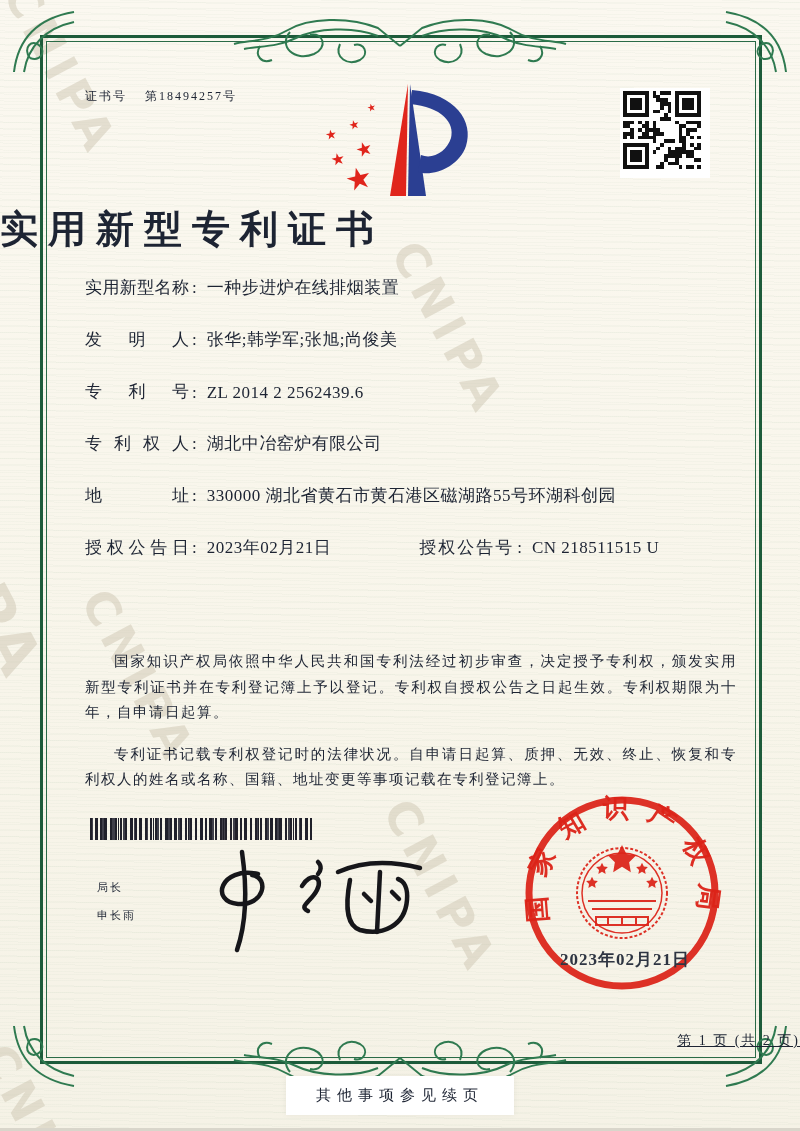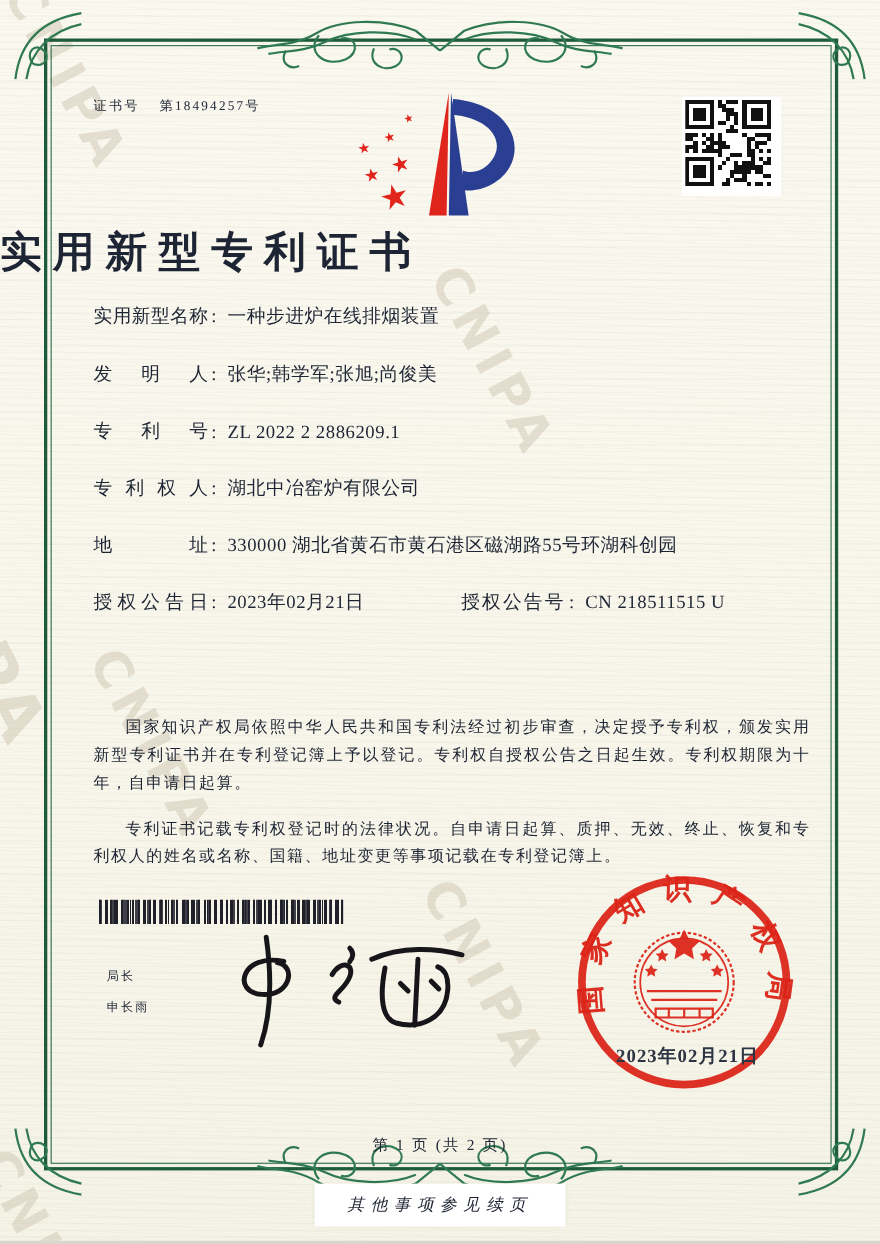--- a/index.html
+++ b/index.html
@@ -43,25 +43,25 @@
     background:
       repeating-linear-gradient(90deg,#20202a 0 2px,transparent 2px 5px),
       repeating-linear-gradient(90deg,#20202a 0 1px,transparent 1px 7px),
       repeating-linear-gradient(90deg,rgba(32,32,46,.85) 0 3px,transparent 3px 11px);}
   .officer{position:absolute;left:97px;top:880px;font-size:11px;letter-spacing:2px;}
   .officer div{margin-bottom:13px;}
   .signature{position:absolute;left:190px;top:846px;}
   .seal{position:absolute;left:522px;top:793px;width:200px;height:200px;}
   .seal-date{position:absolute;left:536px;top:948px;width:178px;text-align:center;
     font-size:17px;font-weight:bold;color:#2e3542;letter-spacing:1px;}
-  .page-num{position:absolute;left:0;top:1032px;width:100%;text-align:center;
-    font-size:14px;letter-spacing:2px;}
+  .page-num{position:absolute;left:0;top:1032px;width:100%;text-align:right;
+    font-size:14px;letter-spacing:2px;text-decoration:underline;}
   .cont-note{position:absolute;left:50%;top:1076px;transform:translateX(-50%);
     background:#ffffff;padding:10px 30px;font-size:15px;letter-spacing:6px;
-    box-shadow:0 0 6px rgba(0,0,0,.06);white-space:nowrap;font-style:italic;}
+    box-shadow:0 0 6px rgba(0,0,0,.06);white-space:nowrap;}
   .edge{position:absolute;left:0;bottom:0;width:100%;height:3px;background:#d9d6cb;}
 </style>
 </head>
 <body>
 
 <div class="page">
   <div class="guilloche"></div>
 
   <div class="wm" style="left:428px;top:232px;font-size:46px;transform:rotate(62deg);">CNIPA</div>
   <div class="wm" style="left:118px;top:580px;font-size:46px;transform:rotate(62deg);">CNIPA</div>
@@ -274,21 +274,21 @@
   <div class="title">实用新型专利证书</div>
 
   <div class="fields">
     <div class="frow">
       <span class="flabel">实用新型名称</span><span class="fcolon">:</span><span class="fval">一种步进炉在线排烟装置</span>
     </div>
     <div class="frow">
       <span class="flabel">发明人</span><span class="fcolon">:</span><span class="fval">张华;韩学军;张旭;尚俊美</span>
     </div>
     <div class="frow">
-      <span class="flabel">专利号</span><span class="fcolon">:</span><span class="fval">ZL 2022 2 2886209.1</span>
+      <span class="flabel">专利号</span><span class="fcolon">:</span><span class="fval">ZL 2014 2 2562439.6</span>
     </div>
     <div class="frow">
       <span class="flabel">专利权人</span><span class="fcolon">:</span><span class="fval">湖北中冶窑炉有限公司</span>
     </div>
     <div class="frow">
       <span class="flabel">地址</span><span class="fcolon">:</span><span class="fval">330000 湖北省黄石市黄石港区磁湖路55号环湖科创园</span>
     </div>
     <div class="frow grant-row">
       <div>
         <span class="flabel">授权公告日</span><span class="fcolon">:</span><span class="fval">2023年02月21日</span>

